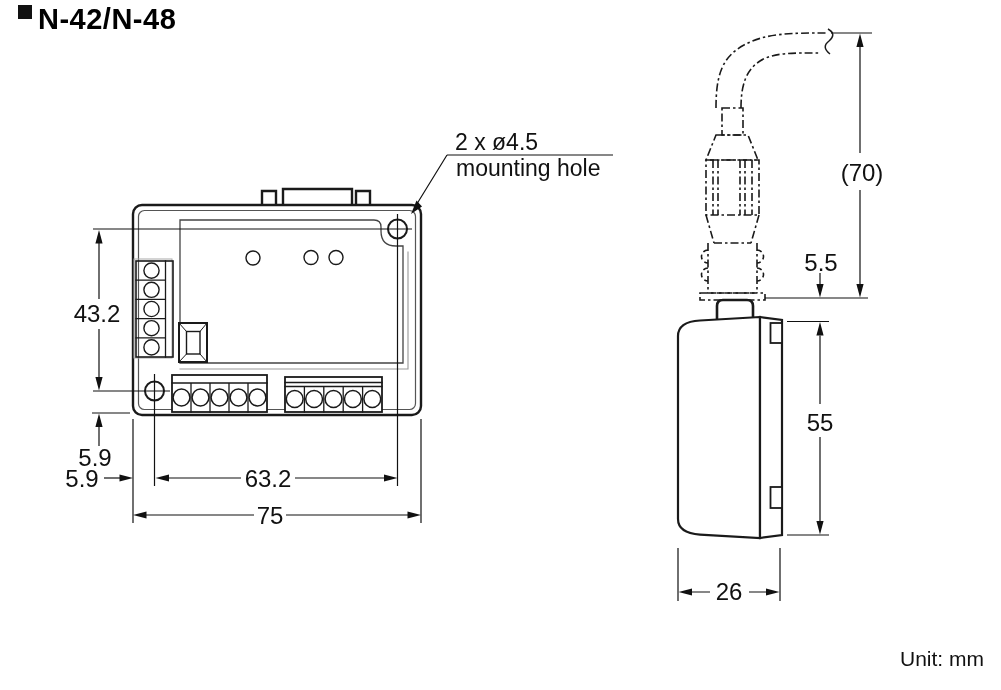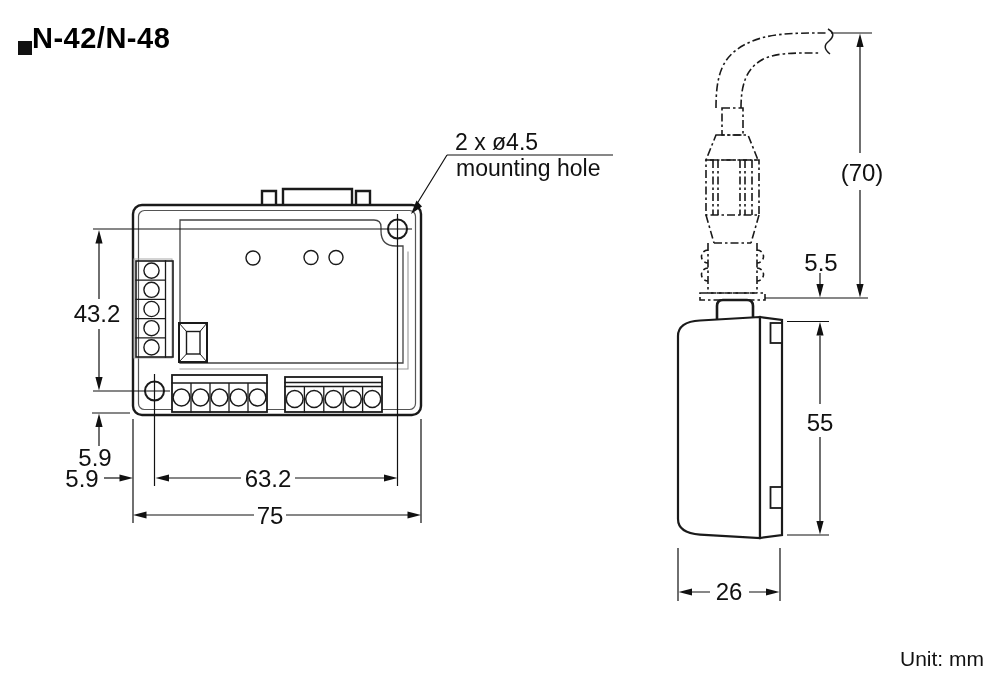--- a/index.html
+++ b/index.html
@@ -1,21 +1,21 @@
 <!DOCTYPE html>
 <html><head>
 <meta charset="utf-8">
 <style>
   html,body{margin:0;padding:0;background:#fff;}
   #canvas{
     position:relative;width:1001px;height:690px;background:#ffffff;
     font-family:"Liberation Sans", sans-serif;color:#111;overflow:hidden;
   }
   #title-row{
-    position:absolute;left:18px;top:22px;display:flex;align-items:flex-end;gap:0;
+    position:absolute;left:18px;top:3px;display:flex;align-items:flex-start;gap:6px;
   }
   #title-marker{width:14px;height:14px;background:#111;margin-top:2px;}
   #title-text{font-size:29px;font-weight:bold;letter-spacing:0.5px;color:#000;}
   svg{position:absolute;left:0;top:0;}
   svg text{font-family:"Liberation Sans", sans-serif;fill:#111;}
   .dim{font-size:24px;}
   .callout{font-size:23px;}
   .unit{font-size:21px;}
 </style>
 </head>

